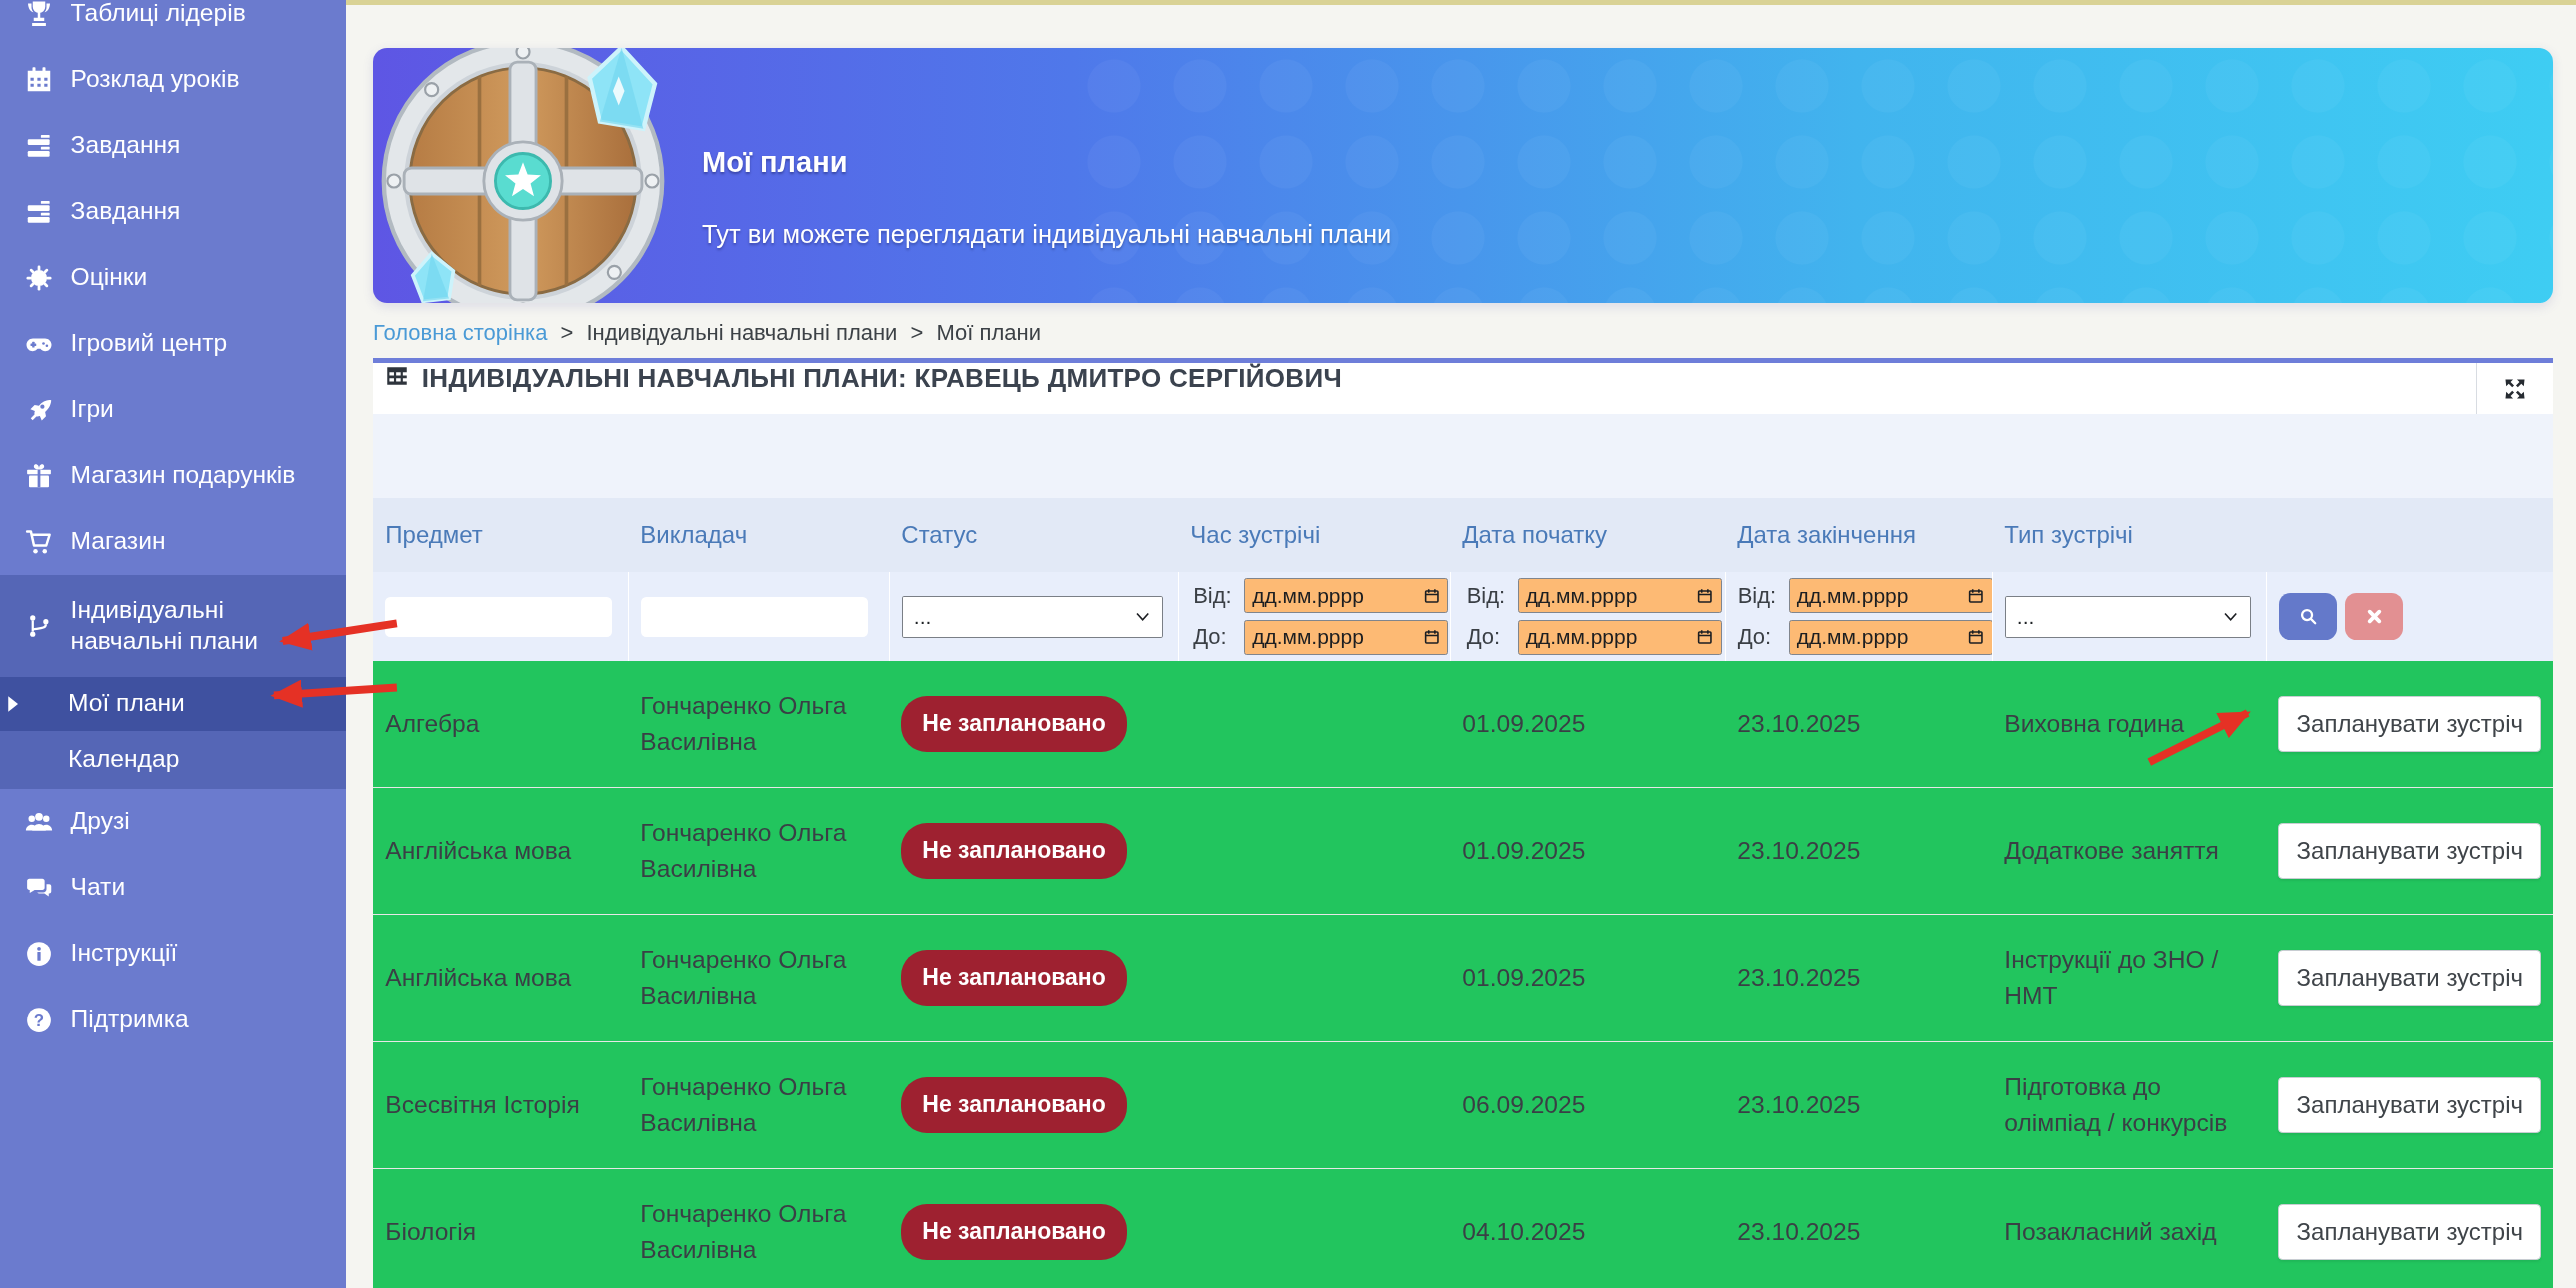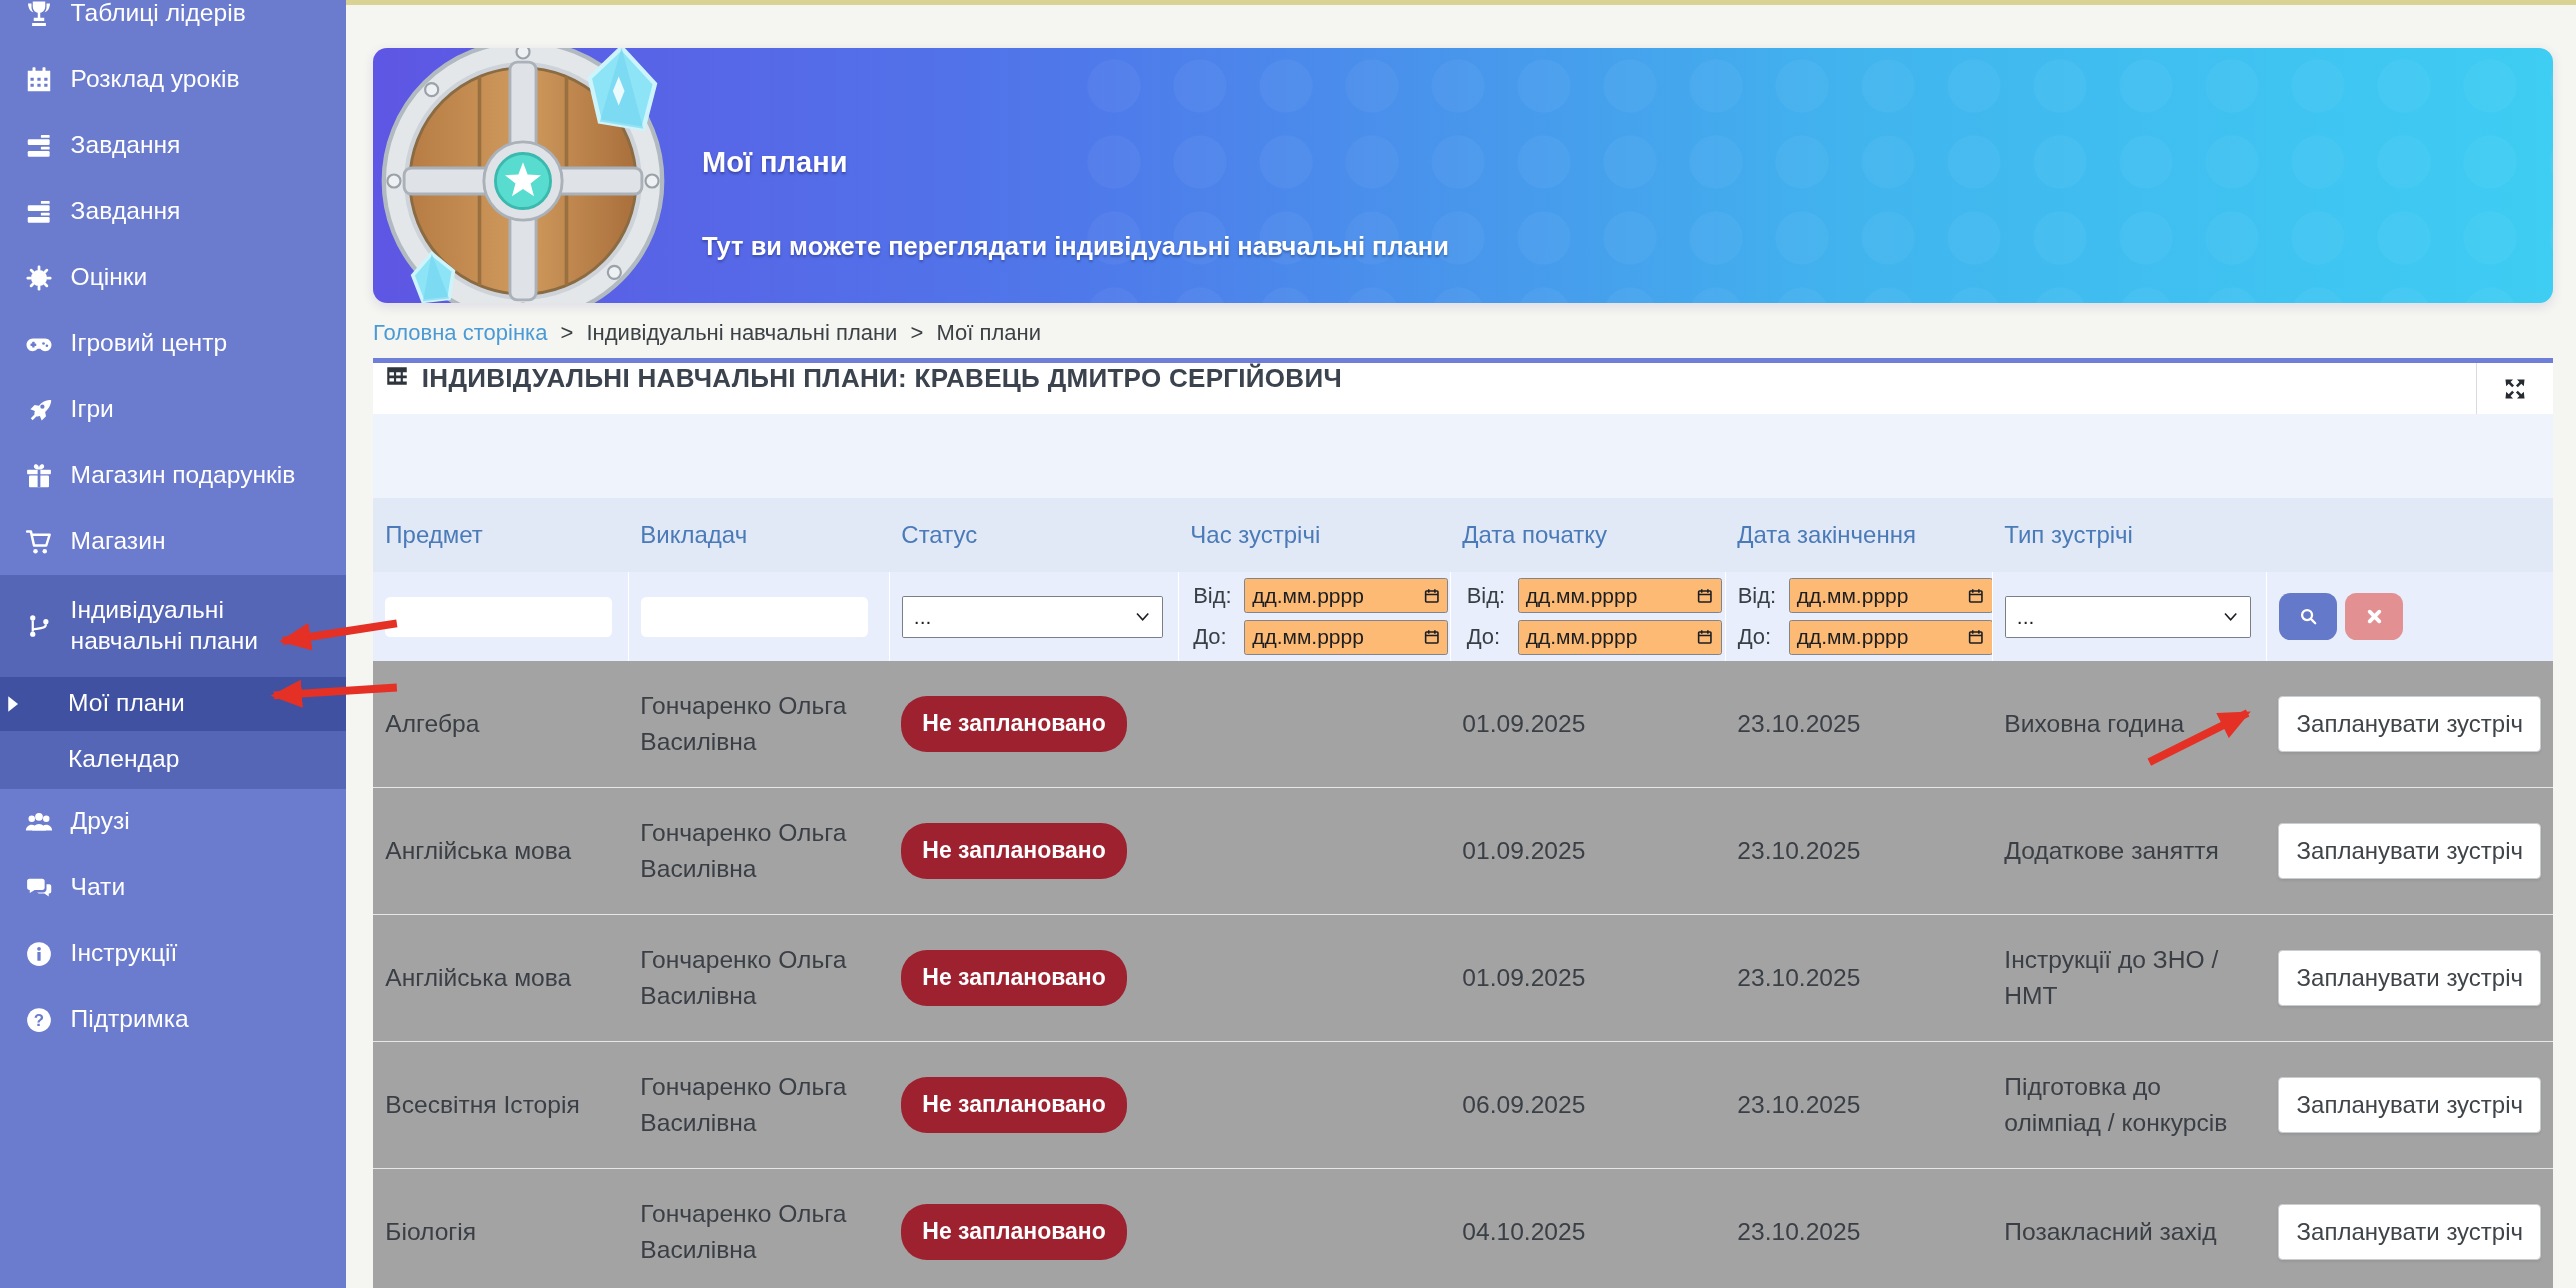--- a/index.html
+++ b/index.html
@@ -43,21 +43,21 @@
     overflow:hidden;box-shadow:0 3.5px 10.5px rgba(80,80,160,.14);
   }
   .banner::after{
     content:"";position:absolute;top:0;bottom:0;left:32%;right:0;
     background-image:radial-gradient(circle at 50% 50%, rgba(255,255,255,.10) 0 26px, transparent 27px);
     background-size:86px 76px;opacity:.38;pointer-events:none;
   }
   .banner .shield{position:absolute;left:5.3px;top:-12.3px;width:290px;height:290px;}
   .banner-text{position:absolute;left:329px;top:0;height:100%;color:#fff;z-index:2;}
   .banner-title{position:absolute;top:98px;left:0;font-size:29px;font-weight:bold;text-shadow:0 1.8px 2.6px rgba(0,0,40,.35);white-space:nowrap;}
-  .banner-subtitle{position:absolute;top:184px;left:0;font-size:25.5px;font-weight:bold;text-shadow:0 1.8px 2.6px rgba(0,0,40,.3);white-space:nowrap;}
+  .banner-subtitle{position:absolute;top:172px;left:0;font-size:25.5px;font-weight:normal;text-shadow:0 1.8px 2.6px rgba(0,0,40,.3);white-space:nowrap;}
 
   
   .breadcrumb{position:absolute;left:27px;top:320px;font-size:22px;color:#3c4146;white-space:nowrap;}
   .breadcrumb .crumb-link{color:#4a9ad6;cursor:pointer;}
   .breadcrumb .sep{margin:0 7px;color:#3c4146;}
 
   
   .card{
     position:absolute;left:27px;top:358px;width:2180px;height:931px;
     background:#fff;border-top:5.3px solid #6e7ed9;box-sizing:border-box;
@@ -95,21 +95,21 @@
     display:flex;align-items:center;justify-content:space-between;padding:0 7px;box-sizing:border-box;cursor:text;
   }
   .datebox .dph{font-size:21px;color:#1c1e21;font-family:"Liberation Sans","DejaVu Sans",sans-serif;}
   .datebox svg{width:17.6px;height:17.6px;display:block;}
   .filter-btns{display:flex;gap:8px;align-items:center;}
   .btn-search,.btn-clear{width:58px;height:47px;border:none;border-radius:11.4px;display:flex;align-items:center;justify-content:center;cursor:pointer;}
   .btn-search{background:#6479ca;}
   .btn-clear{background:#e29092;}
   .btn-search svg,.btn-clear svg{width:23px;height:23px;}
 
-  .trow{min-height:126px;border-bottom:0.9px solid #e7e7e7;align-items:center;background:#a3a3a3;}
+  .trow{min-height:126px;border-bottom:0.9px solid #e7e7e7;align-items:center;background:#22c55e;}
   .tcell{font-size:24.6px;color:#3a3f45;padding-left:12.3px;line-height:1.45;}
   .badge{
     display:inline-block;background:#9e2130;color:#fff;font-weight:bold;font-size:23px;
     padding:11.4px 21px;border-radius:26px;white-space:nowrap;
   }
   .schedule-btn{
     width:263px;background:#fff;border:0.9px solid #c8cdd2;border-radius:4.4px;
     font-size:24px;color:#3f4449;padding:13px 8.8px;cursor:pointer;
     box-shadow:0 1.8px 2.6px rgba(0,0,0,.07);font-family:inherit;
   }

